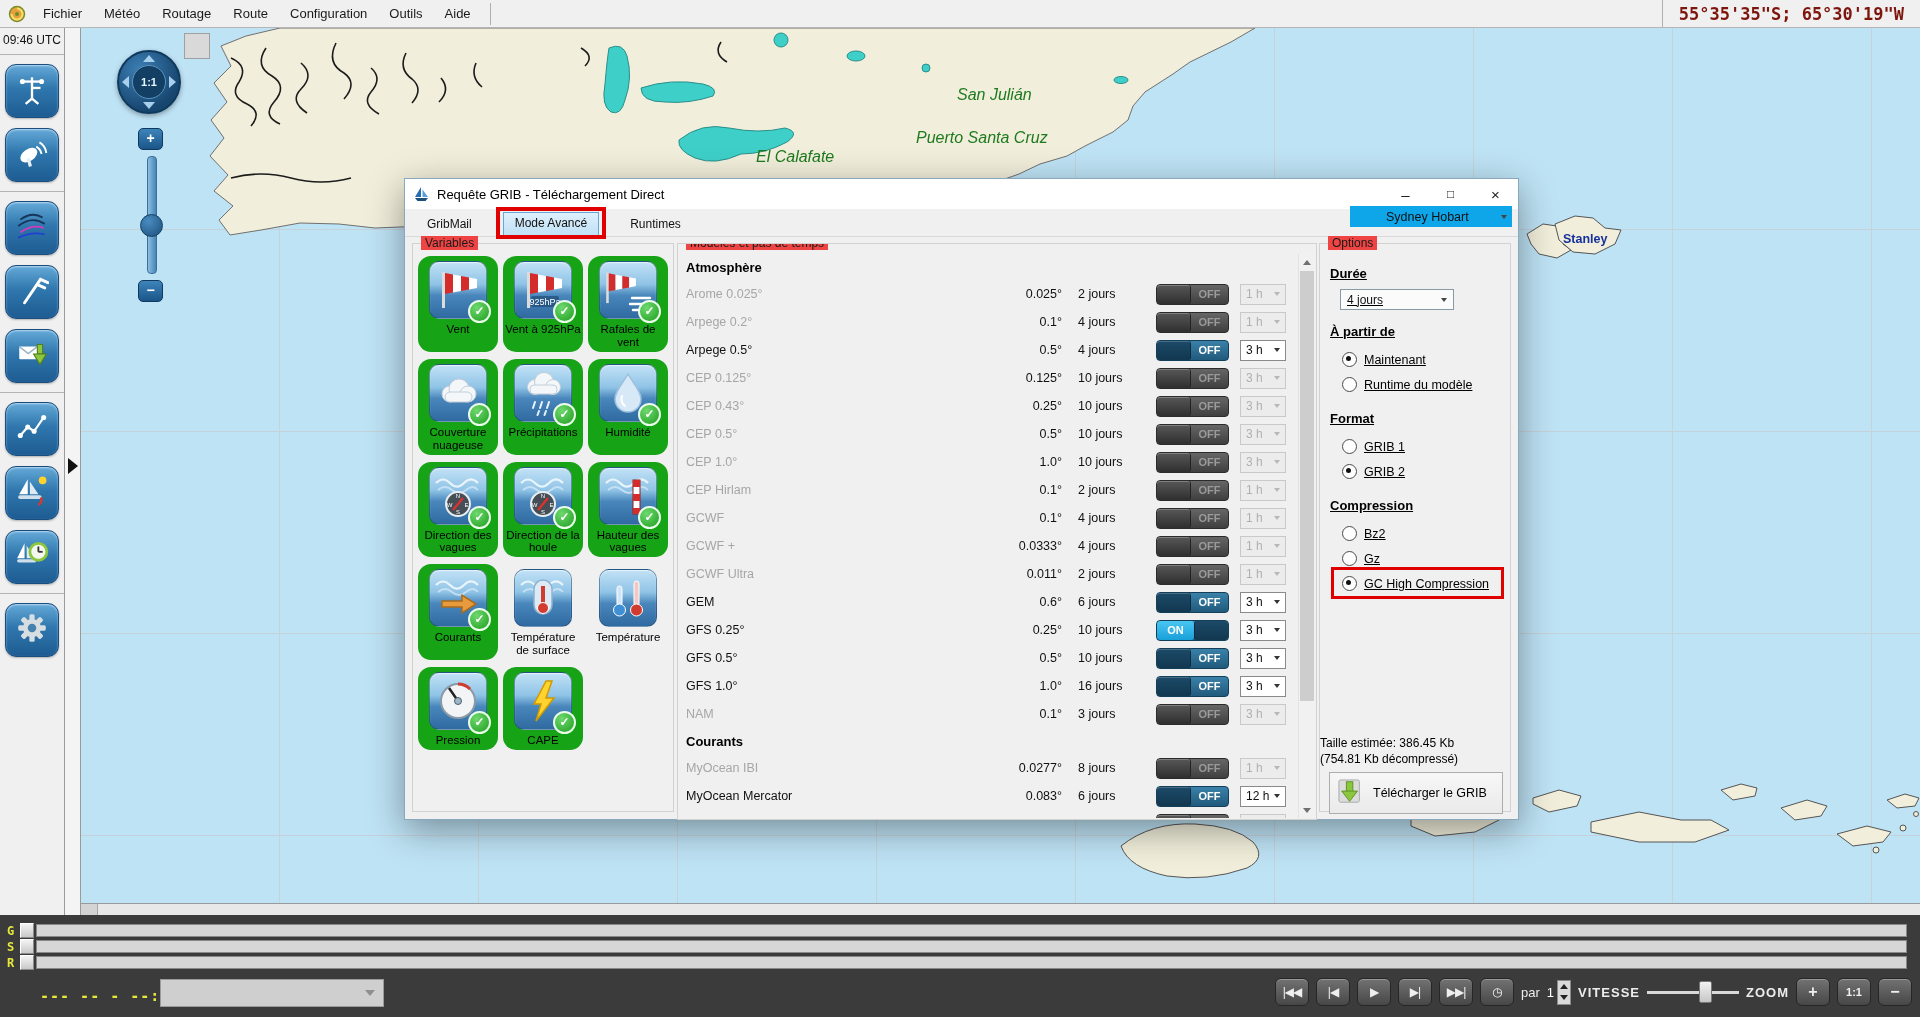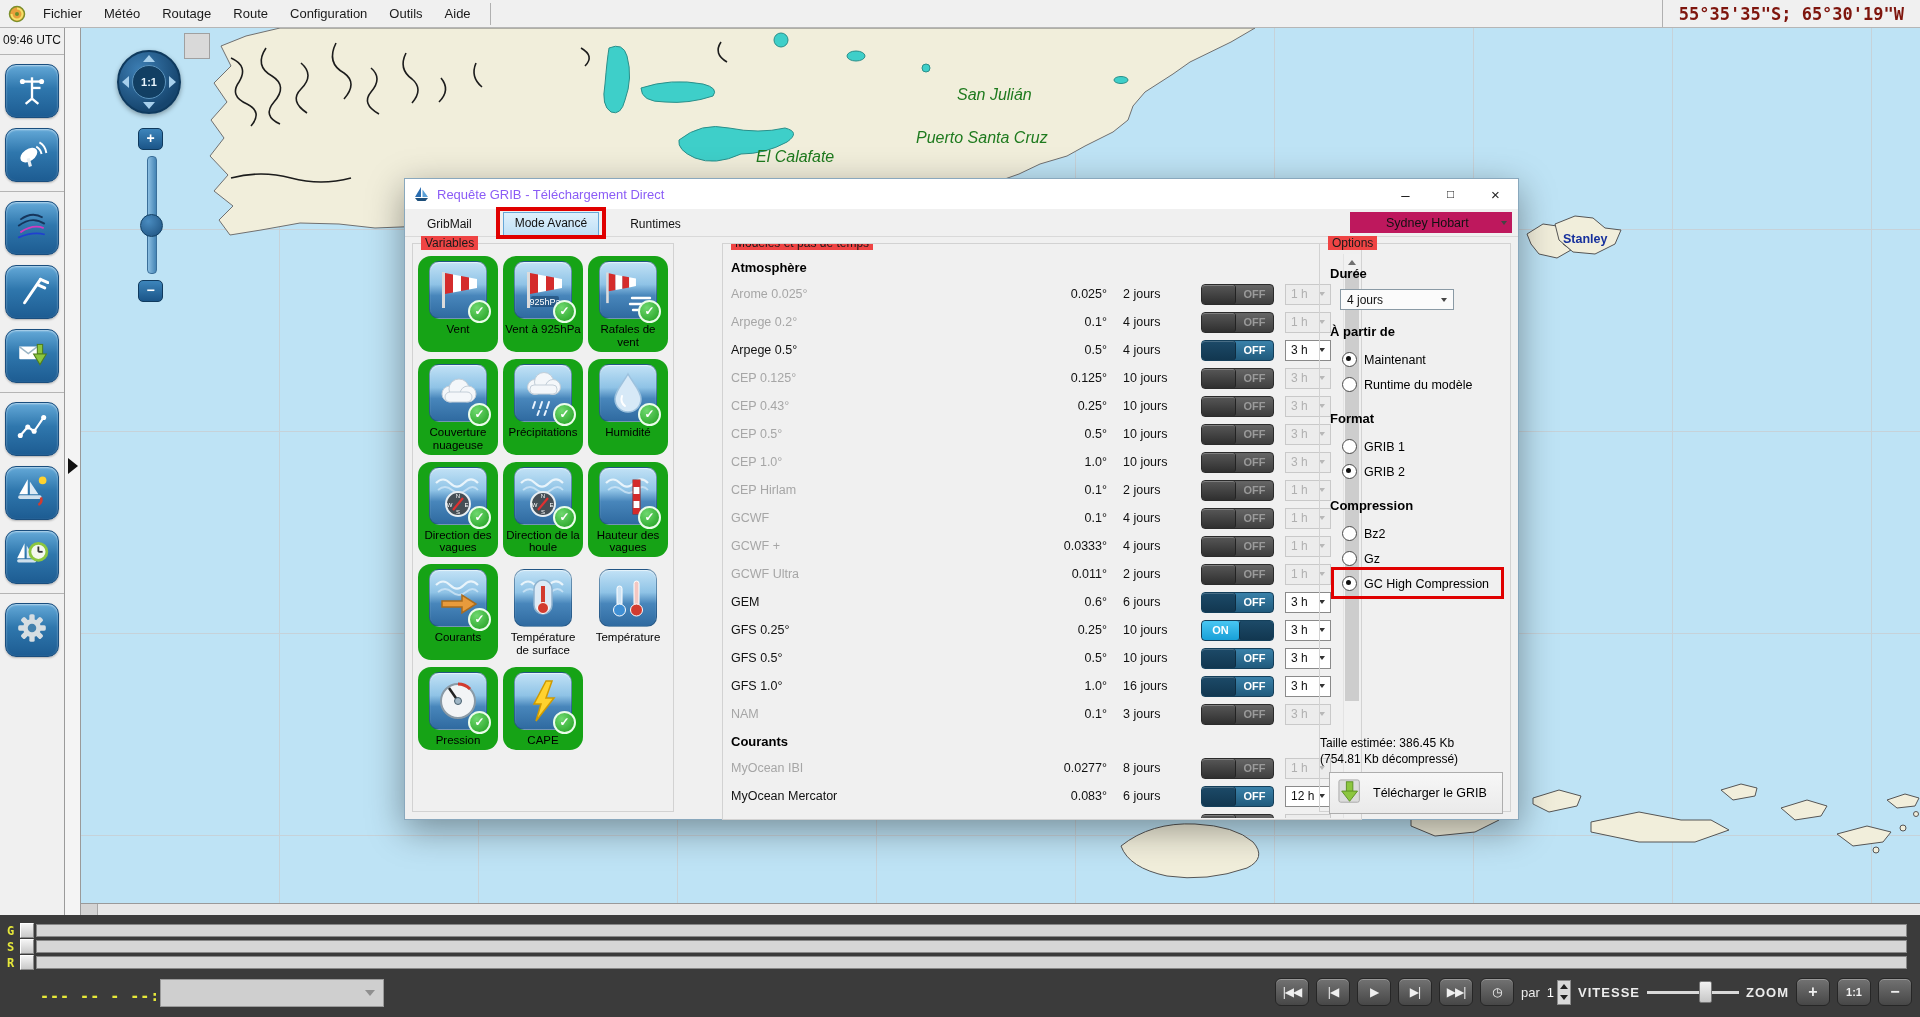--- a/index.html
+++ b/index.html
@@ -64,51 +64,51 @@
 
   #map-hscroll{position:absolute;left:81px;top:903px;width:1839px;height:12px;background:#e8e8e8;
     border-top:1px solid #9a9a9a;box-sizing:border-box;}
   #map-hscroll .hbox{position:absolute;left:0;top:0;width:16px;height:11px;background:#d4d4d4;border-right:1px solid #a8a8a8;}
 
   
   #dialog{position:absolute;left:404px;top:178px;width:1113px;height:640px;background:#f0f0f0;
     border:1px solid #89a8bd;box-shadow:0 10px 34px rgba(0,0,0,.38);box-sizing:content-box;}
   #titlebar{height:30px;background:#fff;display:flex;align-items:center;padding-left:8px;}
   .title-icon{width:17px;height:17px;}
-  #dlg-title{font-size:13px;color:#8b5cf6;margin-left:7px;}
+  #dlg-title{font-size:13px;color:#000000;margin-left:7px;}
   #win-btns{margin-left:auto;display:flex;height:100%;}
   .win-btn{width:45px;height:100%;display:flex;align-items:center;justify-content:center;font-size:15px;color:#222;cursor:pointer;}
   .win-btn.sq{font-size:12px;}
 
   #tabsrow{height:27px;display:flex;align-items:flex-end;padding-left:10px;border-bottom:1px solid #d9d9d9;position:relative;}
   .tab{padding:4px 12px 5px;font-size:12px;color:#111;position:relative;margin-right:19px;cursor:pointer;}
   .tab.selected{background:linear-gradient(#def0fc,#bfe0f6);border:1px solid #66a7d8;border-bottom:1px solid #9dcbed;padding:3px 11px 5px;}
   .tab.annotated::after{content:"";position:absolute;inset:-6px -8px -4px -8px;border:4px solid #e00000;pointer-events:none;z-index:5;}
-  #preset{margin-left:auto;margin-right:6px;margin-bottom:3px;width:162px;height:21px;background:#be185d;
+  #preset{margin-left:auto;margin-right:6px;margin-bottom:9px;width:162px;height:21px;background:#0ea5e9;
     display:flex;align-items:center;font-size:12.5px;color:#111;padding-left:36px;position:relative;cursor:pointer;box-sizing:border-box;}
   #preset .chev{position:absolute;right:5px;top:9px;width:0;height:0;border-left:3.5px solid transparent;border-right:3.5px solid transparent;border-top:4.5px solid #444;}
 
   #dlg-body{position:relative;height:583px;}
   .groupbox{position:absolute;border:1px solid #d2d2d2;box-sizing:border-box;}
   .gb-legend{position:absolute;top:-8px;left:8px;background:#ef4444;padding:0 4px;font-size:12px;color:#1a1a1a;}
 
   #vars-group{left:7px;top:6px;width:262px;height:569px;}
   #vars-grid{padding:12px 5px;display:grid;grid-template-columns:repeat(3,1fr);column-gap:5px;row-gap:7px;}
   .tile{border-radius:13px;padding:5px 2px 3px;text-align:center;cursor:pointer;}
   .tile.sel{background:#16a316;}
   .tile-icon{width:56px;height:56px;margin:0 auto;border-radius:10px;position:relative;
     background:linear-gradient(180deg,#c2e2f6 0%,#8fc3e6 40%,#4886bb 60%,#2f6aa0 100%);
     border:1px solid rgba(20,60,100,.45);box-shadow:inset 0 1px 1px rgba(255,255,255,.6);}
   .tile-icon svg{position:absolute;left:0;top:0;}
   .tile-check{position:absolute;right:-5px;bottom:-5px;width:19px;height:19px;border-radius:50%;
     background:radial-gradient(circle at 35% 30%,#6fd86f,#1e9e1e);border:2px solid #eafdea;color:#fff;
     font-size:12px;font-weight:bold;line-height:18px;text-align:center;}
   .tile-label{font-size:11.5px;color:#000;margin-top:4px;line-height:1.12;}
 
-  #models-group{left:272px;top:6px;width:640px;height:577px;overflow:hidden;margin-left:45px;}
+  #models-group{left:272px;top:6px;width:640px;height:577px;overflow:hidden;}
   #models-inner{position:absolute;left:8px;right:18px;top:10px;bottom:1px;overflow:hidden;}
   .m-header{font-size:13px;font-weight:bold;color:#000;height:26px;line-height:28px;}
   .m-row{height:28px;display:flex;align-items:center;}
   .m-name{width:300px;font-size:12.5px;color:#111;}
   .m-row.disabled .m-name{color:#a6a6a6;}
   .m-res{width:76px;text-align:right;font-size:12.5px;color:#111;margin-right:16px;}
   .m-days{width:78px;font-size:12.5px;color:#111;}
   .m-toggle{width:73px;height:21px;border-radius:4px;margin-right:11px;display:flex;overflow:hidden;
     font-size:11px;font-weight:bold;box-sizing:border-box;cursor:pointer;flex:none;}
   .m-toggle .tk{width:33px;flex:none;border-radius:3px;}
@@ -128,21 +128,21 @@
   .m-step.disabled{background:#ececec;color:#b0b0b0;border-color:#c9c9c9;}
   .m-step.disabled .chev{border-top-color:#b8b8b8;}
   #models-sb{position:absolute;right:1px;top:10px;bottom:1px;width:16px;background:#f1f1f1;border-left:1px solid #e3e3e3;}
   .sb-ar{position:absolute;left:0;width:16px;height:16px;}
   .sb-ar span{position:absolute;left:4px;width:0;height:0;border-left:4px solid transparent;border-right:4px solid transparent;}
   #sb-up{top:0;} #sb-up span{top:6px;border-bottom:5px solid #707070;}
   #sb-down{bottom:0;} #sb-down span{top:6px;border-top:5px solid #707070;}
   #sb-thumb{position:absolute;left:1px;right:1px;top:17px;height:430px;background:#cdcdcd;}
 
   #options-group{left:914px;top:6px;width:192px;height:569px;}
-  #opt-inner{padding:12px 8px 0;position:relative;height:100%;box-sizing:border-box;}
+  #opt-inner{padding:12px 8px 0;position:relative;height:100%;box-sizing:border-box;text-decoration:underline;}
   .opt-h{font-size:13px;font-weight:bold;color:#000;margin:14px 0 8px 2px;}
   .opt-h.first{margin-top:10px;}
   #duree-select{margin-left:12px;width:114px;height:21px;background:#fbfbfb;border:1px solid #8a9aa5;
     display:flex;align-items:center;justify-content:space-between;padding:0 6px;font-size:12px;color:#111;box-sizing:border-box;cursor:pointer;}
   #duree-select .chev{width:0;height:0;border-left:3.5px solid transparent;border-right:3.5px solid transparent;border-top:4.5px solid #444;}
   .radios{margin-left:14px;}
   .radio-row{display:flex;align-items:center;height:25px;position:relative;cursor:pointer;}
   .radio{width:13px;height:13px;border-radius:50%;border:1px solid #4a4a4a;background:#fff;margin-right:7px;position:relative;flex:none;}
   .radio.sel::after{content:"";position:absolute;left:3px;top:3px;width:5px;height:5px;border-radius:50%;background:#111;}
   .radio-label{font-size:12.5px;color:#000;}

